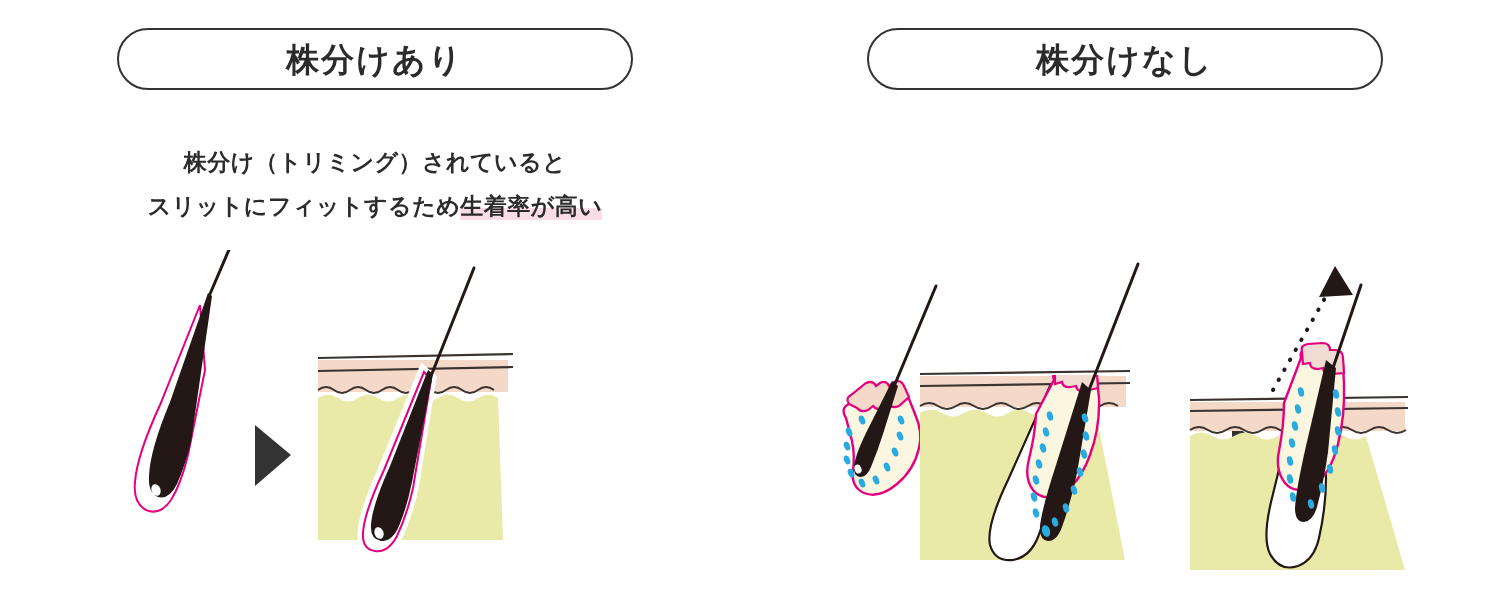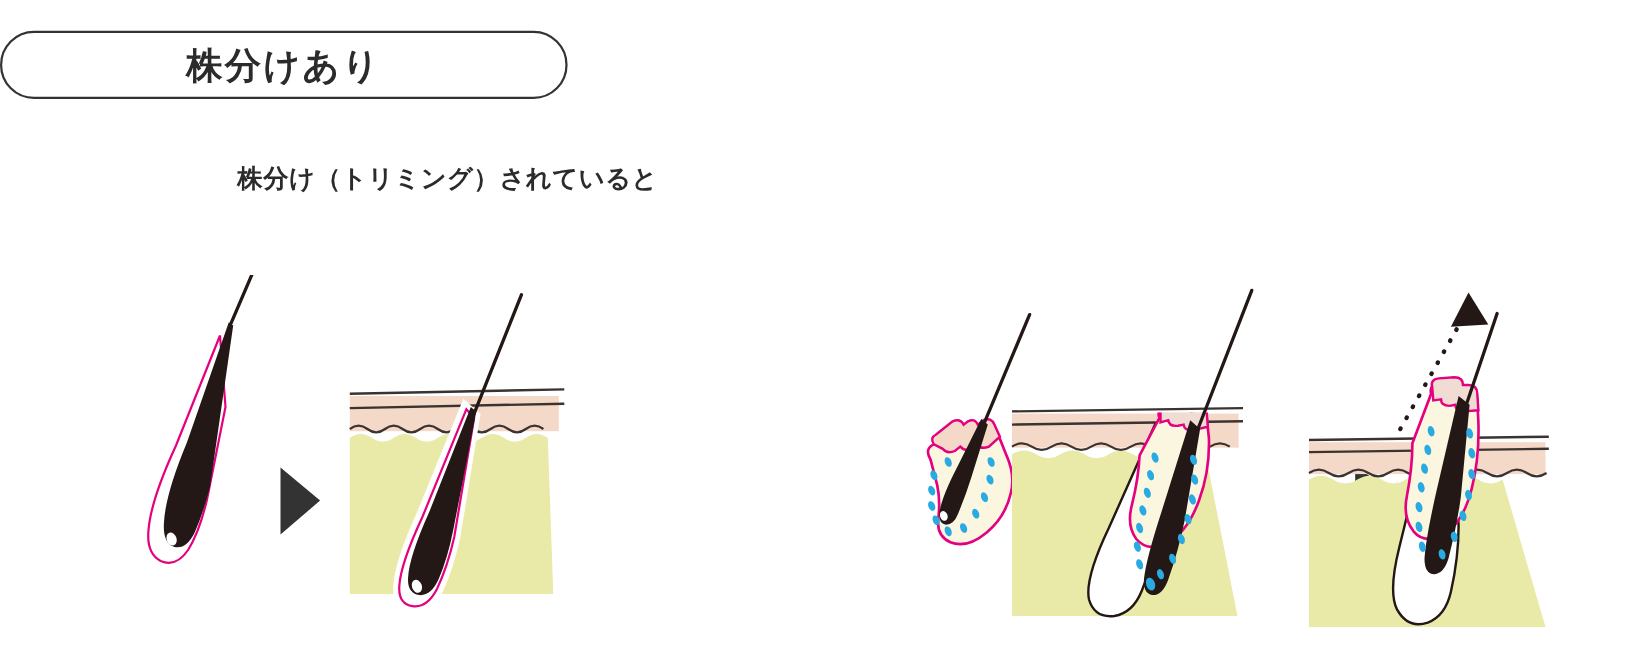--- a/index.html
+++ b/index.html
@@ -8,41 +8,40 @@
     width:1500px;height:600px;
     background:#ffffff;
     font-family:"Liberation Sans","DejaVu Sans",sans-serif;
     overflow:hidden;
     position:relative;
   }
   .panels{display:flex;width:1500px;height:600px;}
   .panel{position:relative;width:750px;height:600px;}
 
   
-  .pill-wrap{position:absolute;top:28px;left:0;width:750px;display:flex;justify-content:flex-start;}
+  .pill-wrap{position:absolute;top:28px;left:0;width:750px;display:flex;justify-content:center;}
   .pill{
     box-sizing:border-box;
     width:516px;height:62px;
     border:2.5px solid #333333;
     border-radius:31px;
     background:#ffffff;
     display:flex;align-items:center;justify-content:center;
   }
   .pill-label{
     font-size:33px;font-weight:700;color:#2b2b2b;
     letter-spacing:2px;line-height:1;
   }
 
   
   .desc{
     position:absolute;top:140px;left:0;width:750px;
     text-align:center;color:#2b2b2b;
     font-size:23px;font-weight:700;line-height:44px;
     letter-spacing:0.5px;
-    padding-left:32px;
   }
   .desc-line{display:block;white-space:nowrap;}
   .hl{
     background:linear-gradient(to top,#fbdde8 0,#fbdde8 12px,transparent 12px);
     padding-bottom:1px;
   }
 
   
   .stage{position:absolute;left:0;top:250px;width:750px;height:330px;}
   .stage svg{display:block;}
@@ -55,20 +54,21 @@
   <div class="panel">
 
     <div class="pill-wrap">
       <div class="pill">
         <span class="pill-label">株分けあり</span>
       </div>
     </div>
 
     <div class="desc">
       <span class="desc-line">株分け（トリミング）されていると</span>
+      <span class="desc-line"><span>スリットにフィットするため</span><span class="hl">生着率が高い</span></span>
     </div>
 
     <div class="stage">
       <svg width="750" height="330" viewBox="0 0 750 330" xmlns="http://www.w3.org/2000/svg">
         <defs>
           <clipPath id="skinClipL">
             <rect x="318" y="110" width="185" height="200"></rect>
           </clipPath>
         </defs>
 
@@ -105,20 +105,25 @@
 
           <line x1="431" y1="126" x2="474" y2="18" stroke="#231815" stroke-width="3" stroke-linecap="round"></line>
           <ellipse cx="379" cy="283" rx="4.5" ry="6" transform="rotate(-20 379 283)" fill="#ffffff"></ellipse>
         </g>
       </svg>
     </div>
   </div>
 
   <div class="panel">
 
+    <div class="pill-wrap">
+      <div class="pill">
+        <span class="pill-label">株分けなし</span>
+      </div>
+    </div>
 
     <div class="desc">
     </div>
 
     <div class="stage">
       <svg width="750" height="330" viewBox="0 0 750 330" xmlns="http://www.w3.org/2000/svg">
         <defs>
           <clipPath id="skinClipM">
             <rect x="170" y="125" width="205" height="205"></rect>
           </clipPath>

